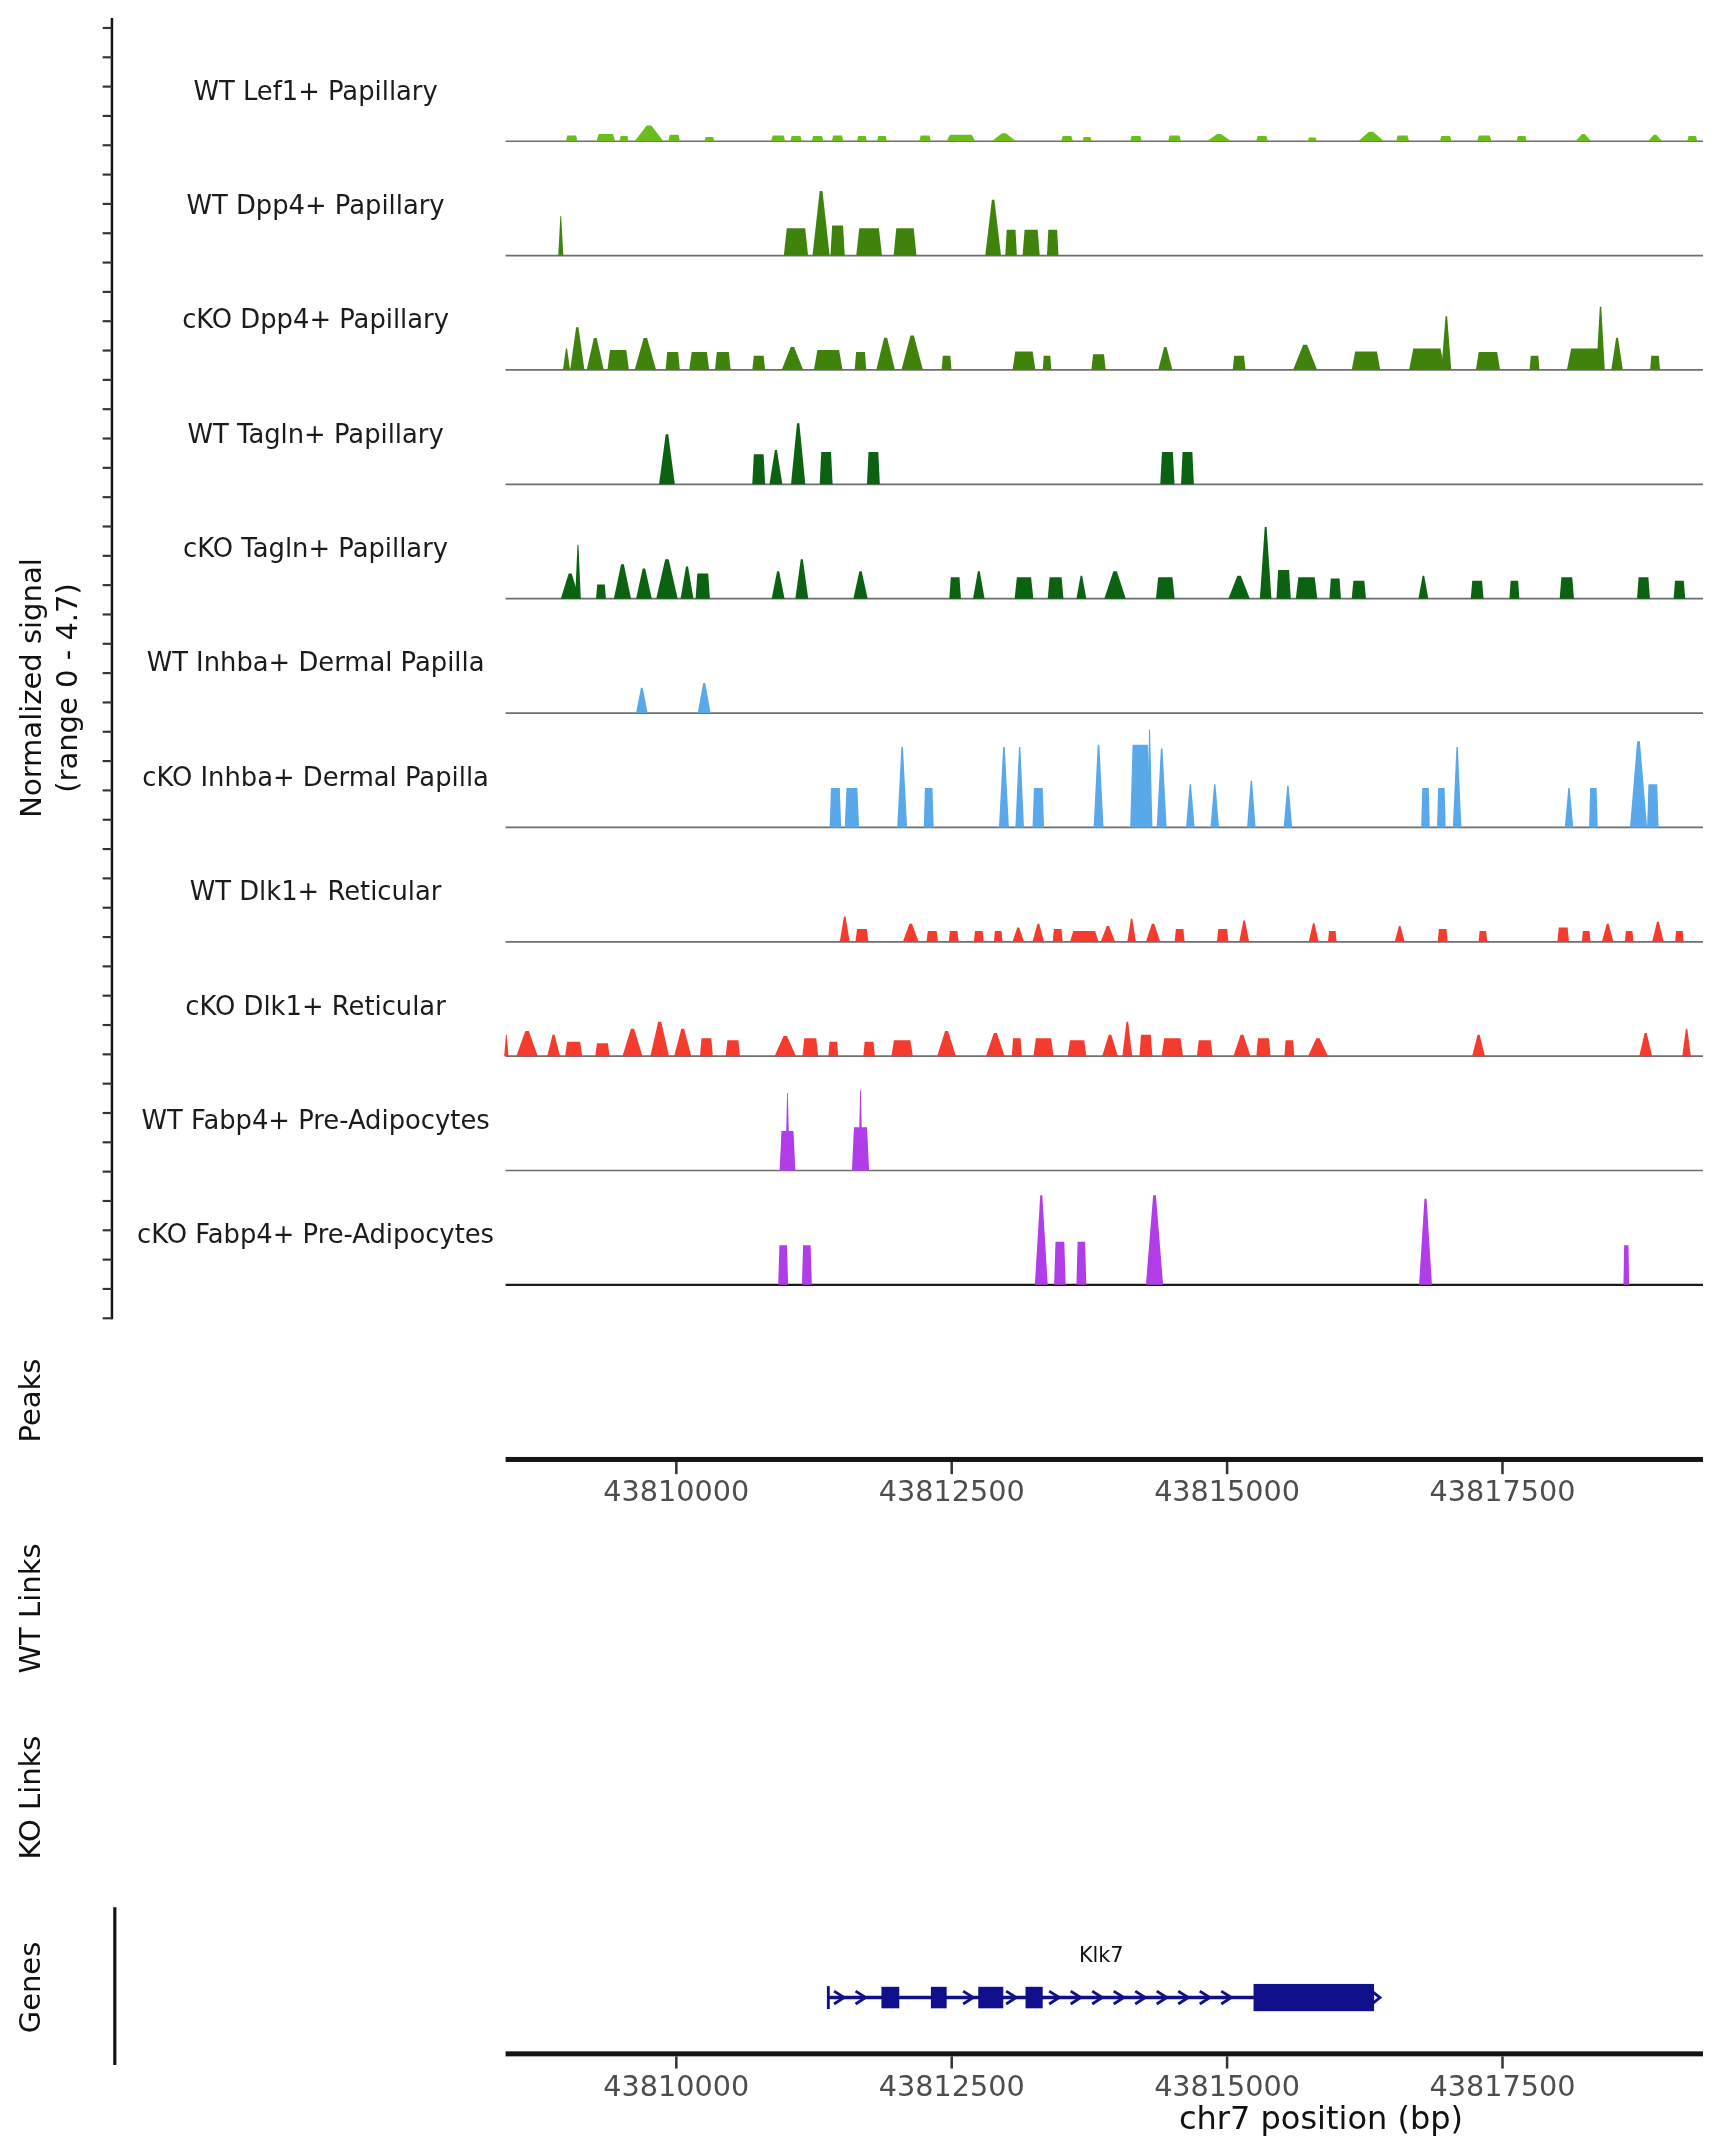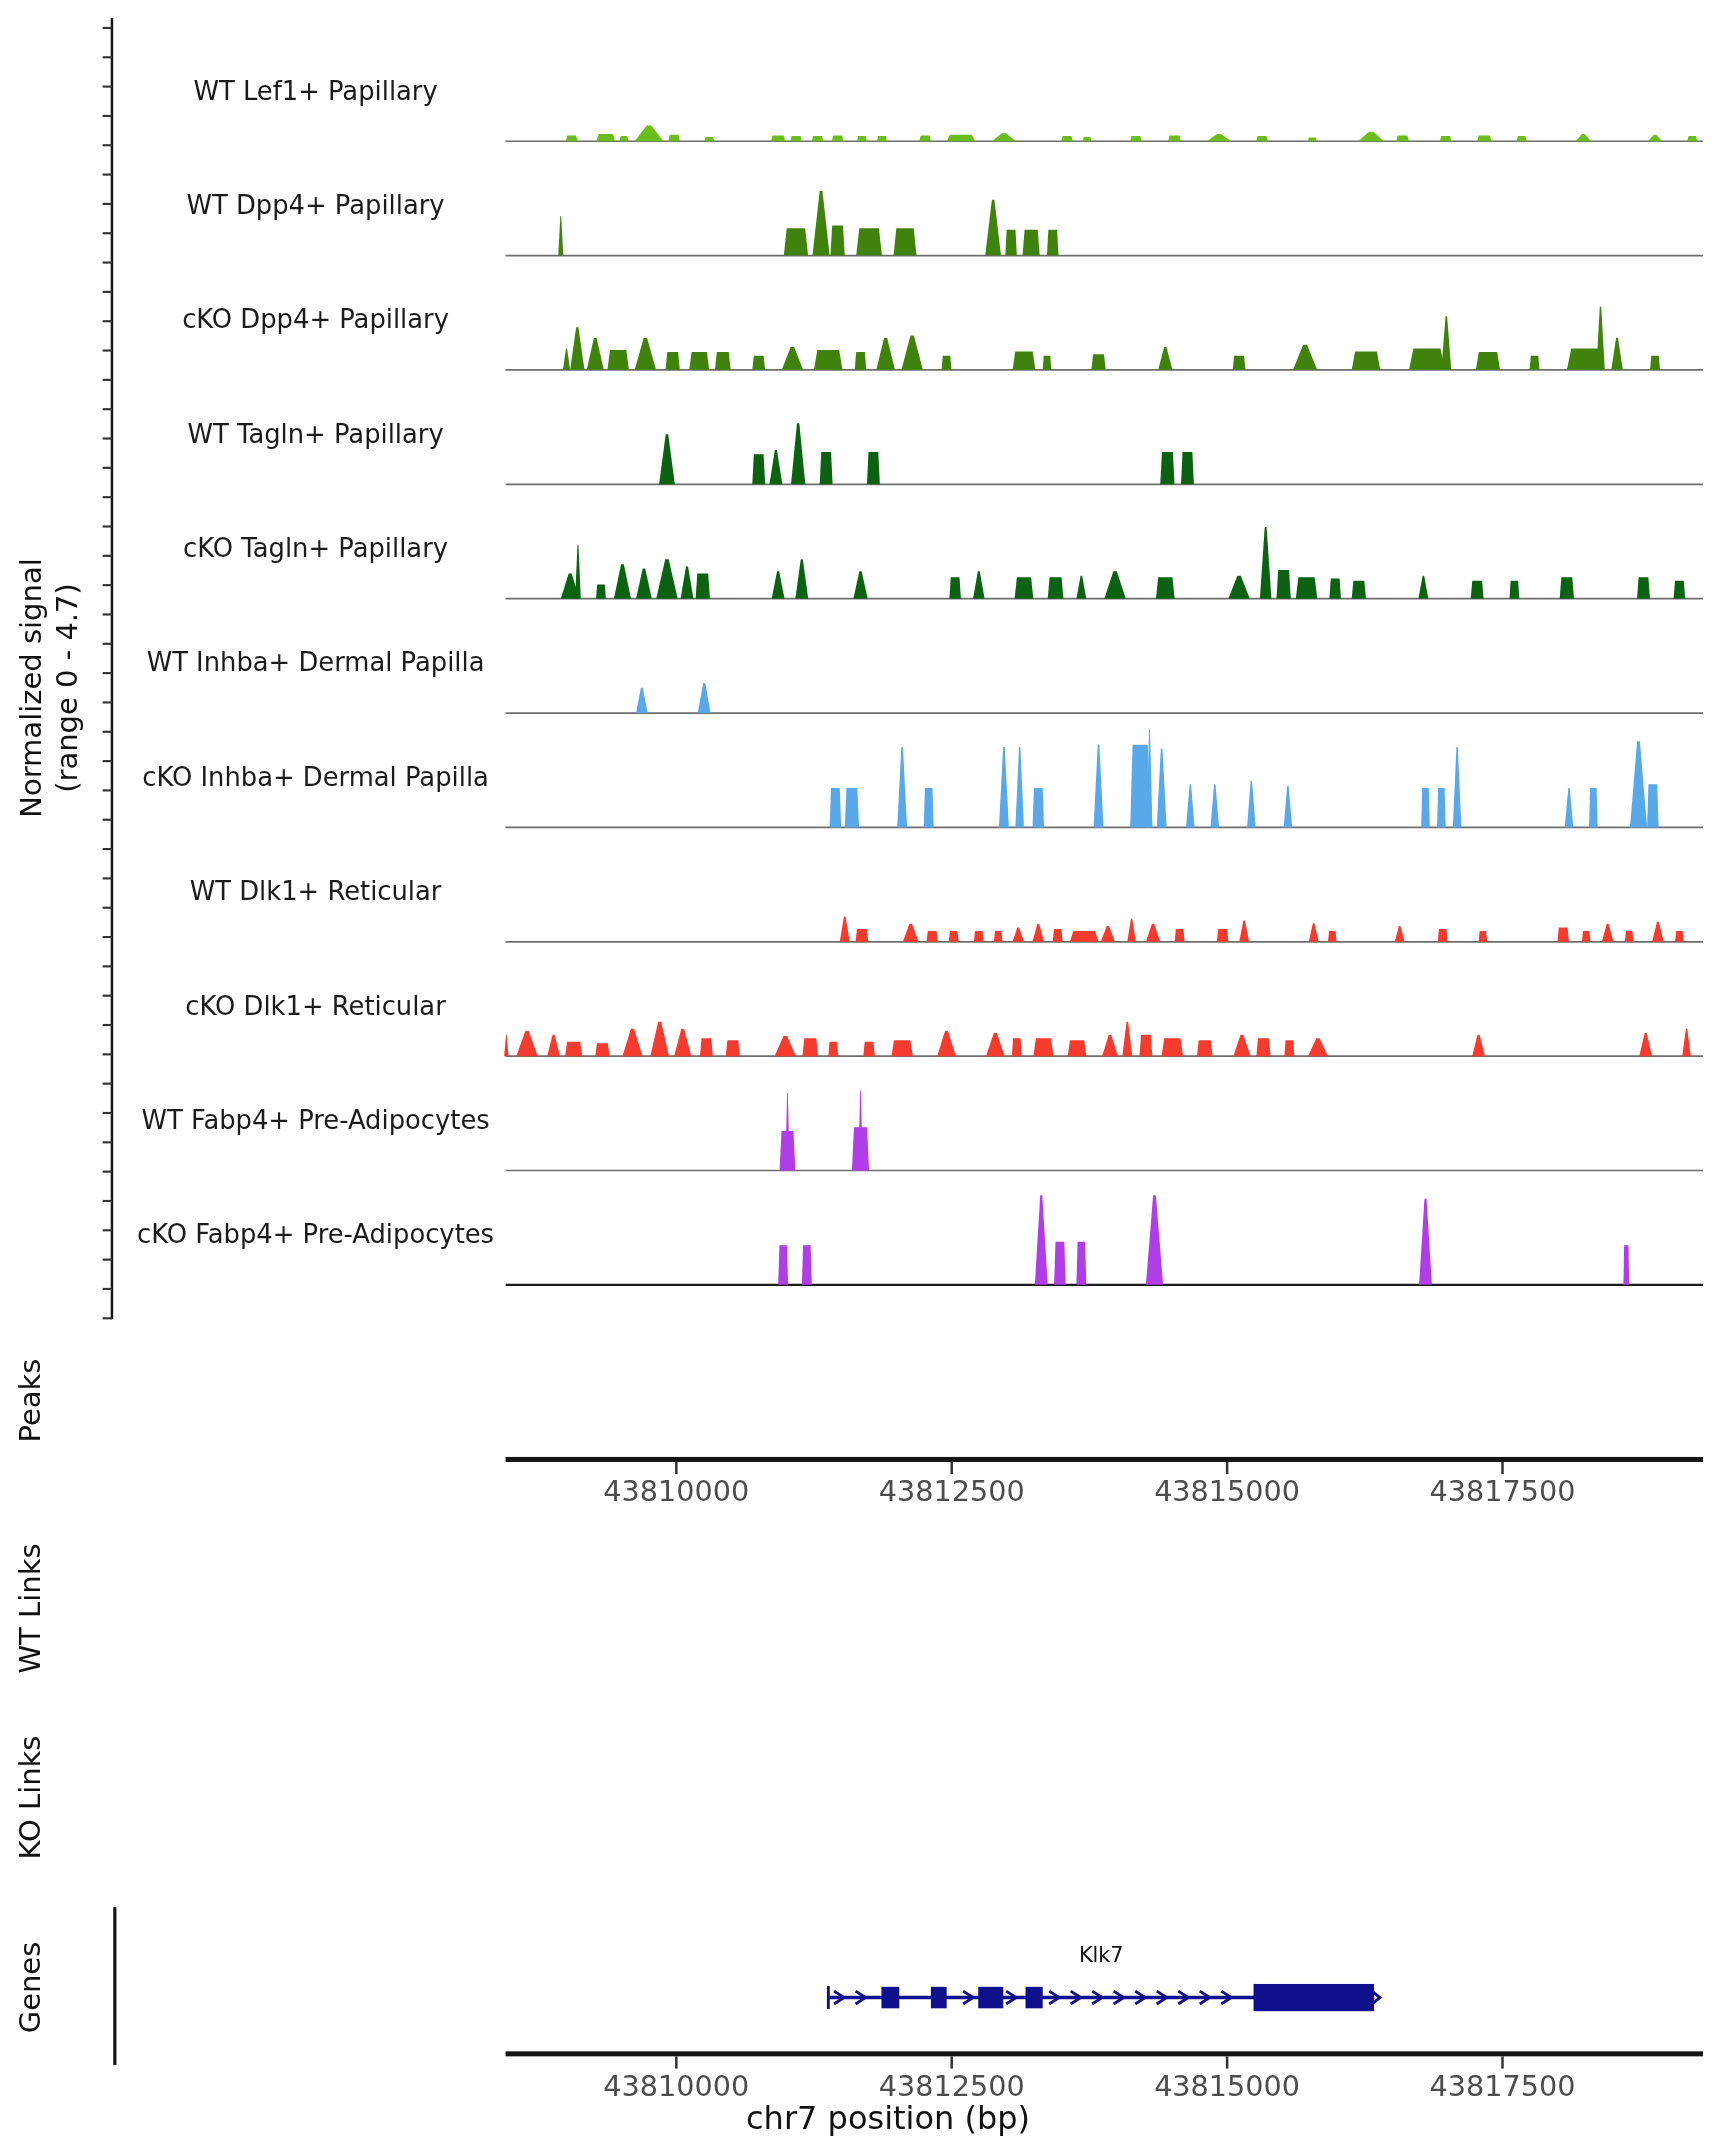--- a/index.html
+++ b/index.html
@@ -3,21 +3,21 @@
 <meta charset="utf-8">
 <style>
   html,body{margin:0;padding:0;background:#ffffff;}
   #fig{position:relative;width:1721px;height:2151px;background:#ffffff;overflow:hidden;
        font-family:"DejaVu Sans","Liberation Sans",sans-serif;}
   svg{position:absolute;left:0;top:0;}
   .rot{position:absolute;display:flex;align-items:center;justify-content:center;
        transform:rotate(-90deg);color:#111;white-space:nowrap;}
   .ylab{font-size:29px;line-height:1.25;text-align:center;color:#111;}
   .seclab{font-size:29px;}
-  .title{position:absolute;text-align:left;font-size:32px;color:#111;}
+  .title{position:absolute;text-align:right;font-size:32px;color:#111;}
 </style>
 </head>
 <body>
 
 <div id="fig">
 
   <div class="rot" style="left:-166px;top:652px;width:430px;height:72px;">
     <div class="ylab">
       <div>Normalized signal</div>
       <div>(range 0 - 4.7)</div>

